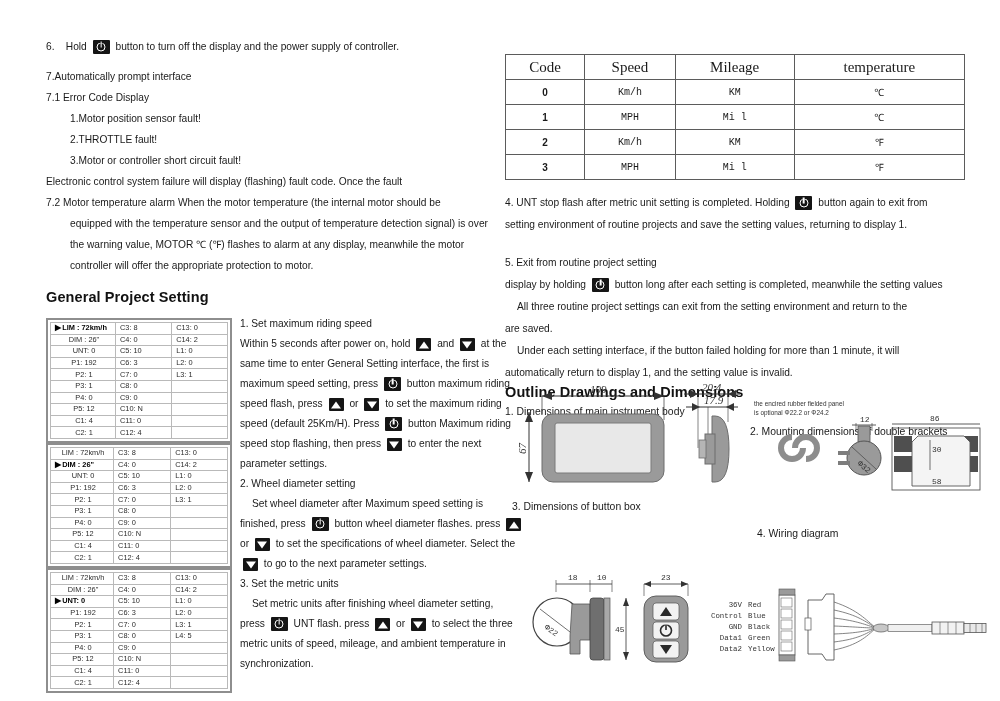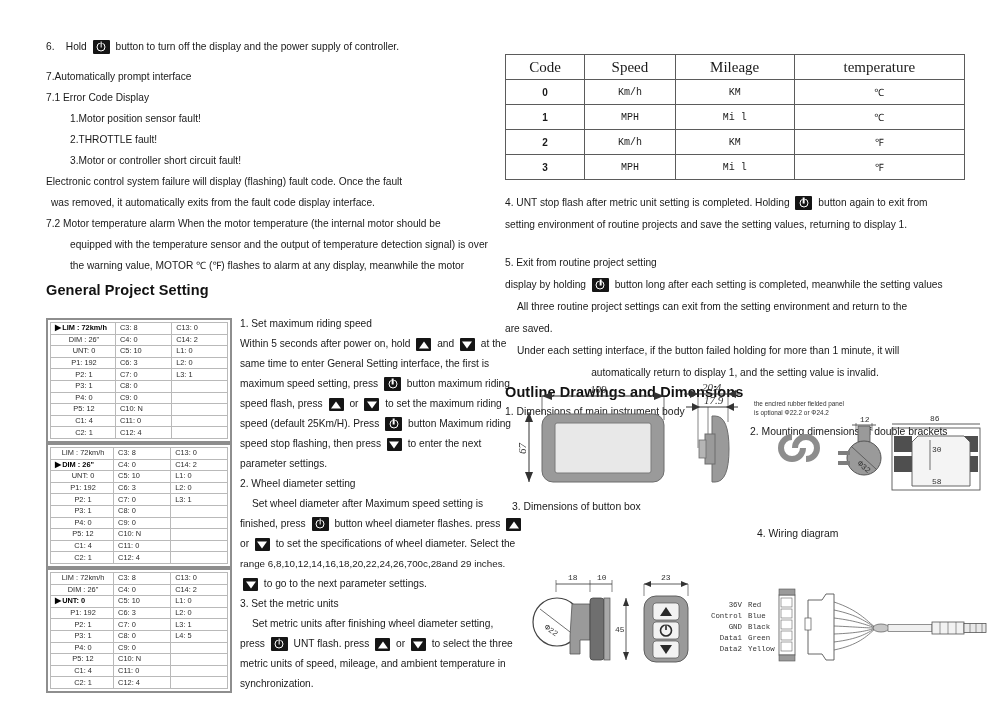--- a/index.html
+++ b/index.html
@@ -102,27 +102,27 @@
     </div>
 
     <div class="t line" style="margin-bottom:7px;">7.Automatically prompt interface</div>
     <div class="t line" style="margin-bottom:7px;">7.1 Error Code Display</div>
 
     <div class="t line indent1" style="margin-bottom:7px;">1.Motor position sensor fault!</div>
     <div class="t line indent1" style="margin-bottom:7px;">2.THROTTLE fault!</div>
     <div class="t line indent1" style="margin-bottom:7px;">3.Motor or controller short circuit fault!</div>
 
     <div class="t line" style="margin-bottom:7px;">Electronic control system failure will display (flashing) fault code. Once the fault</div>
-    <div class="t line" style="margin-bottom:7px;padding-left:5px;">was removed, it automatically exits from the fault code display interface.</div>
 
     <div class="t line" style="margin-bottom:7px;">7.2  Motor temperature alarm When the motor temperature (the internal motor should be</div>
     <div class="t line indent1" style="margin-bottom:7px;">equipped with the temperature sensor and the output of temperature detection signal) is over</div>
     <div class="t line indent1" style="margin-bottom:7px;">the warning value, MOTOR ℃ (℉) flashes to alarm at any display, meanwhile the motor</div>
-
-    <div class="h2" style="margin-top:9px;margin-bottom:6px;">General Project Setting</div>
+    <div class="t line indent1" style="margin-bottom:5px;">controller will offer the appropriate protection to motor.</div>
+
+    <div class="h2" style="margin-top:16px;margin-bottom:6px;">General Project Setting</div>
   </div>
 
   <div class="lcd" style="position:absolute;left:46px;top:318px;">
     <table>
         <tbody id="lcd-rows-0">
           <tr>
             <td class="c0 sel" style="text-align: left;"><span class="cursor">▶</span>LIM : 72km/h</td>
             <td class="c1">C3:  8</td>
             <td class="c2">C13:  0</td>
           </tr>
@@ -339,21 +339,20 @@
       <span>button wheel diameter flashes. press</span>
       <span class="key sm"><span class="tri-up"></span></span>
     </div>
 
     <div class="t line" style="margin-bottom:6px;">
       <span>or</span>
       <span class="key sm"><span class="tri-dn"></span></span>
       <span>to set the specifications of wheel diameter. Select the</span>
     </div>
 
-    <div class="t line" style="margin-bottom:6px;font-size:9.8px;">range 6,8,10,12,14,16,18,20,22,24,26,700c,28and 29 inches.</div>
 
 
     <div class="t line" style="margin-bottom:6px;">
       <span class="key sm"><span class="tri-dn"></span></span>
       <span>to go to the next parameter settings.</span>
     </div>
 
     <div class="t line" style="margin-bottom:6px;">3.    Set the metric units</div>
     <div class="t line indent2" style="margin-bottom:6px;">Set metric units after finishing wheel diameter setting,</div>
 
@@ -422,21 +421,21 @@
     <div class="t line" style="margin-bottom:8px;">5.     Exit from routine project setting</div>
     <div class="t line" style="margin-bottom:8px;">
       <span>display by holding</span>
       <span class="key"><span class="pw"></span></span>
       <span>button long after each setting is completed, meanwhile the setting values</span>
     </div>
 
     <div class="t line indent2" style="margin-bottom:8px;">All three routine project settings can exit from the setting environment and return to the</div>
     <div class="t line" style="margin-bottom:8px;">are saved.</div>
     <div class="t line indent2" style="margin-bottom:8px;">Under each setting interface, if the button failed holding for more than 1 minute, it will</div>
-    <div class="t line" style="margin-bottom:4px;text-align:center;">automatically return to display 1, and the setting value is invalid.</div>
+    <div class="t line" style="margin-bottom:4px;">automatically return to display 1, and the setting value is invalid.</div>
 
     <div class="h2" style="margin-top:4px;margin-bottom:6px;">Outline Drawings and Dimensions</div>
 
     <div style="position:relative;">
       <span class="dwg-title" style="position:absolute;left:0;top:0;">1. Dimensions of main instrument body</span>
       <span class="dwg-title" style="position:absolute;left:245px;top:0;margin-top:20px;">2. Mounting dimensions of double brackets</span>
     </div>
   </div>
 
   <svg width="250" height="110" style="position:absolute;left:512px;top:382px;">

